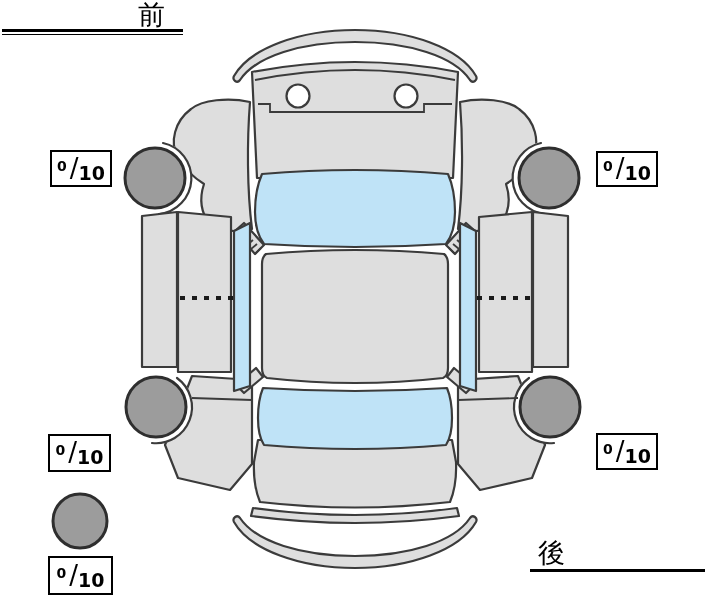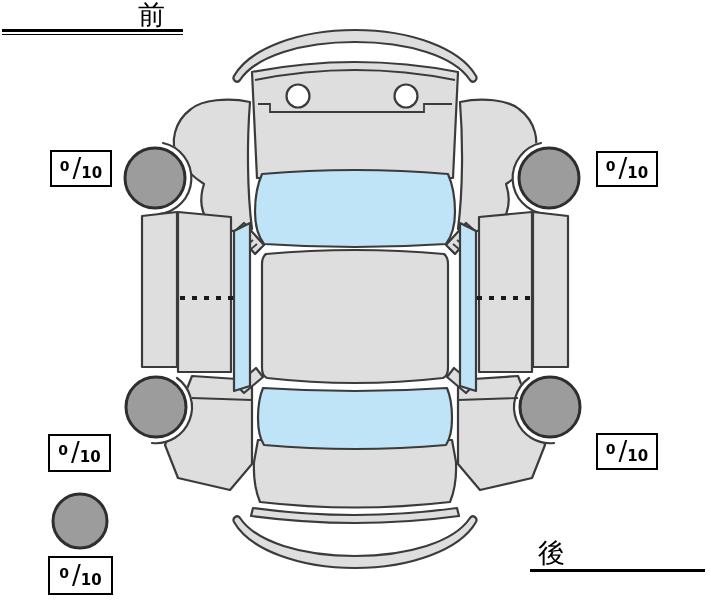--- a/index.html
+++ b/index.html
@@ -21,21 +21,21 @@
     font-family:"DejaVu Sans","Liberation Sans",sans-serif;
   }
   .uline{position:absolute;background:#000;}
   .rating-box{
     position:absolute;background:#fff;border:2px solid #000;
     display:flex;align-items:center;justify-content:center;
     box-sizing:border-box;color:#000;
   }
   .rating-box .num{font-size:14px;font-weight:bold;transform:translateY(-3px);}
   .rating-box .slash{font-size:26px;font-weight:normal;margin:0 0 0 3px;transform:translateY(-1px);}
-  .rating-box .den{font-size:15px;font-weight:bold;transform:translateY(4px);}
+  .rating-box .den{font-size:19px;font-weight:bold;transform:translateY(4px);}
 </style>
 </head>
 <body>
 
 <div id="stage">
 
   <svg id="car-svg" width="711" height="600" viewBox="0 0 711 600">
 
     <path class="panel" d="M 250,102 C 228,97 202,100 191,109 C 175,121 169,142 178,158 C 186,171 196,179 204,184 C 199,199 201,213 210,225 L 233,231 L 252,229 C 247,190 247,140 250,102 Z"></path>
     <path class="panel" d="M 460,102 C 482,97 508,100 519,109 C 535,121 541,142 532,158 C 524,171 514,179 506,184 C 511,199 509,213 500,225 L 477,231 L 458,229 C 463,190 463,140 460,102 Z"></path>

